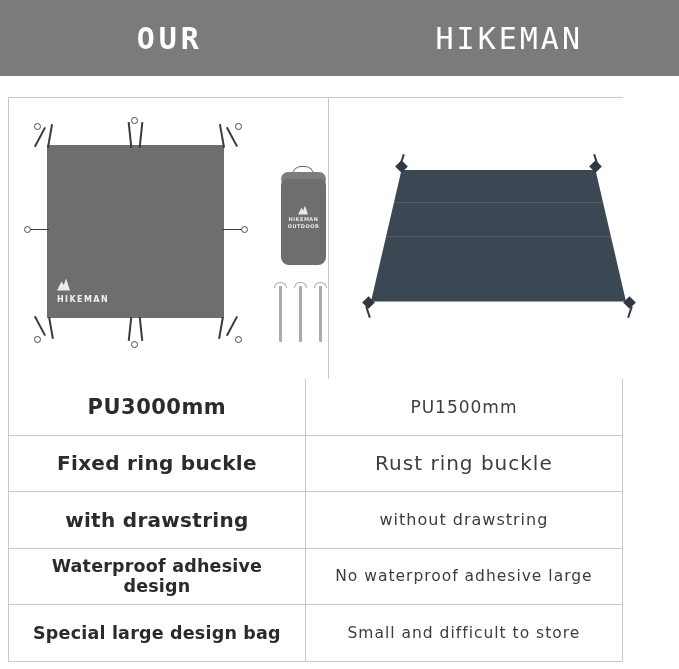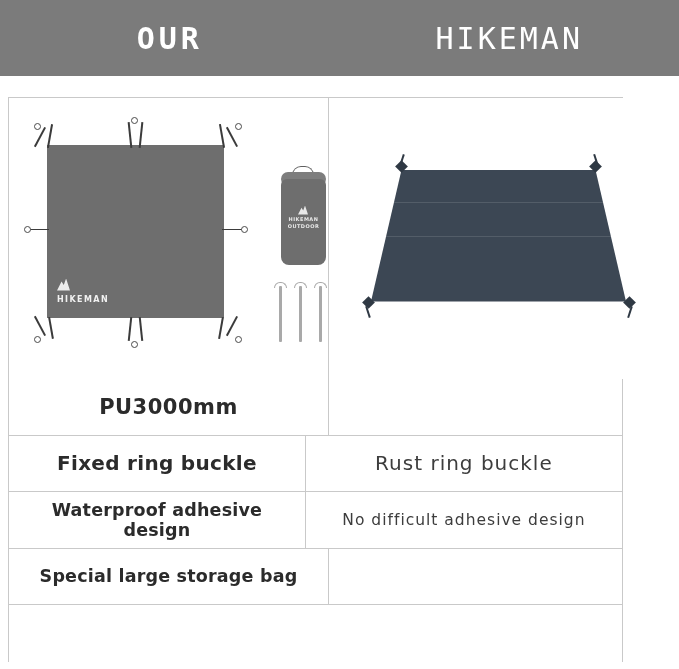--- a/index.html
+++ b/index.html
@@ -301,27 +301,33 @@
           <div class="other-cord" style="left:72px;  top:56px; height:12px; transform:rotate(18deg);"></div>
           <div class="other-cord" style="left:266px; top:56px; height:12px; transform:rotate(-18deg);"></div>
           <div class="other-cord" style="left:38px;  top:208px; height:12px; transform:rotate(-18deg);"></div>
           <div class="other-cord" style="left:300px; top:208px; height:12px; transform:rotate(18deg);"></div>
         </div>
       </div>
     </div>
 
     <div class="row row-spec">
       <div class="cell left spec-left-1">PU3000mm</div>
+      <div class="cell right spec-right-1">PU1500mm</div>
     </div>
     <div class="row row-spec">
       <div class="cell left spec-left-2">Fixed ring buckle</div>
       <div class="cell right spec-right-2">Rust  ring buckle</div>
     </div>
     <div class="row row-spec">
+      <div class="cell left spec-left-3">with drawstring</div>
+      <div class="cell right spec-right-3">without drawstring</div>
+    </div>
+    <div class="row row-spec">
       <div class="cell left spec-left-4">Waterproof adhesive design</div>
-      <div class="cell right spec-right-4">No difficult adhesive design</div>
-    </div>
-    <div class="row row-spec">
-      <div class="cell left spec-left-5">Special large storage bag</div>
+      <div class="cell right spec-right-4">No waterproof adhesive large</div>
+    </div>
+    <div class="row row-spec">
+      <div class="cell left spec-left-5">Special large design bag</div>
+      <div class="cell right spec-right-5">Small and difficult to store</div>
     </div>
 
   </div>
 </div>
 
 </body></html>

